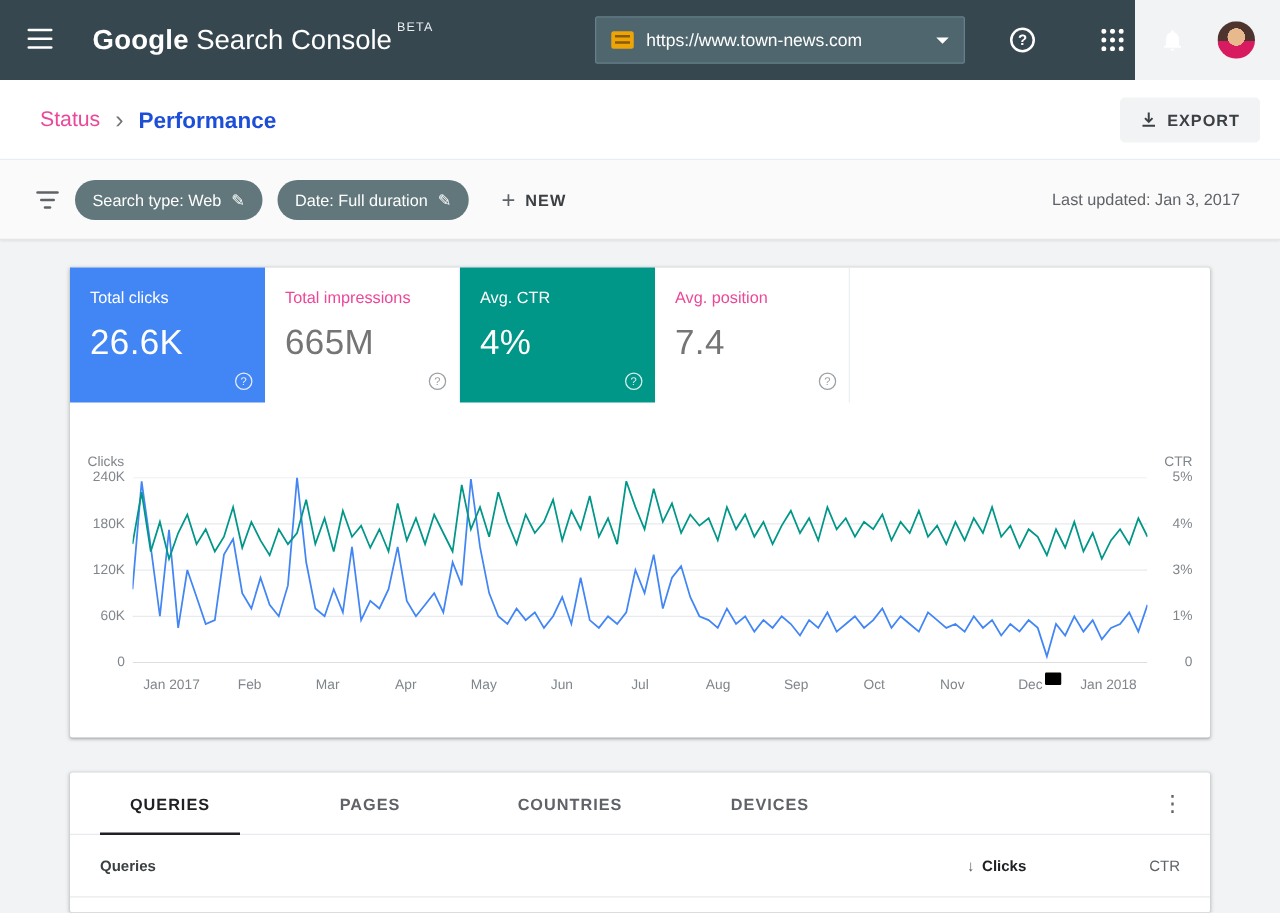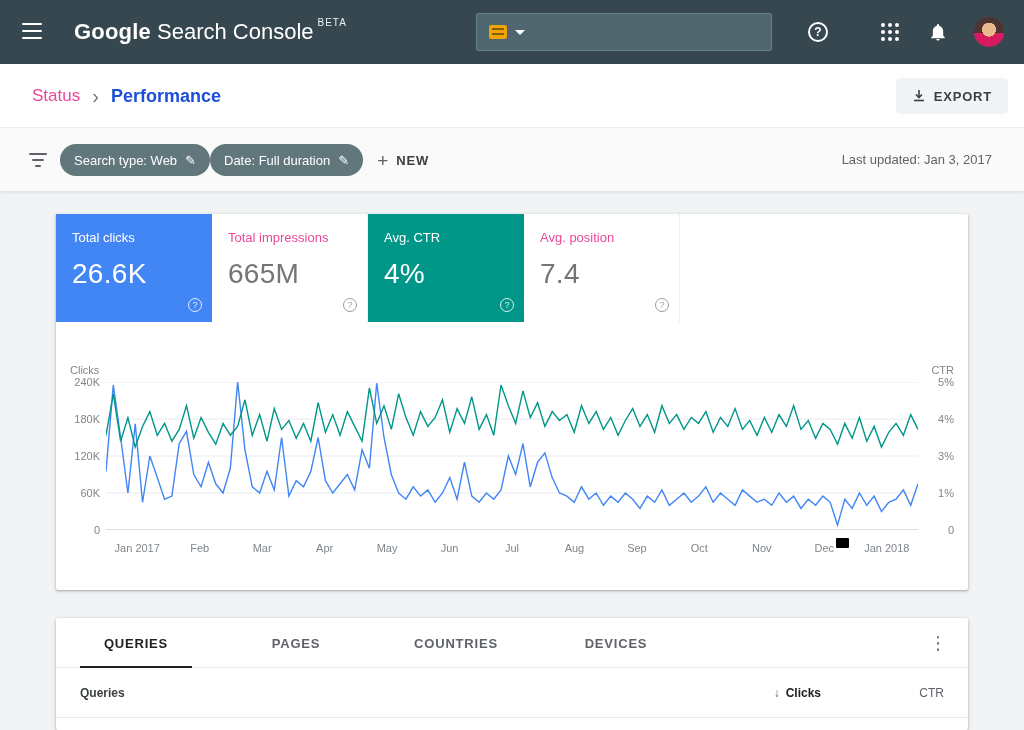--- a/index.html
+++ b/index.html
@@ -1,20 +1,20 @@
 <!DOCTYPE html>
 <html><head>
 <meta charset="utf-8">
 <style>
   * { box-sizing: border-box; margin: 0; padding: 0; }
   html,body { width:1024px; height:730px; overflow:hidden; }
   body { font-family:"Liberation Sans", sans-serif; background:#f1f3f4; position:relative; color:#202124; }
 
   
-  .topbar { position:absolute; left:0; top:0; width:1024px; height:64px; background:#37474f;padding-left:41px; }
+  .topbar { position:absolute; left:0; top:0; width:908px; height:64px; background:#37474f;padding-left:41px; }
   .hamburger { position:absolute; left:22px; top:23px; width:20px; height:16px; cursor:pointer; }
   .hamburger span { display:block; height:2px; background:#fff; margin-bottom:5px; border-radius:1px; }
   .logo { position:absolute; left:74px; top:19px; color:#fff; white-space:nowrap; }
   .logo .g { font-size:22px; font-weight:700; letter-spacing:.2px; }
   .logo .p { font-size:22px; font-weight:400; margin-left:6px; }
   .logo .beta { font-size:10px; letter-spacing:1px; vertical-align:top; position:relative; top:-2px; margin-left:4px; color:#eceff1; }
   .property { position:absolute; left:476px; top:13px; width:296px; height:38px; background:#4f666e; border:1px solid #65808a; border-radius:2px; display:flex; align-items:center; padding:0 12px; cursor:pointer; }
   .prop-icon { width:18px; height:14px; background:#eda407; border-radius:2px; position:relative; flex:0 0 auto; }
   .prop-icon i { display:block; position:absolute; left:3px; right:3px; height:2px; background:#8a5a00; }
   .prop-icon i:nth-child(1){ top:3px; } .prop-icon i:nth-child(2){ top:8px; }
@@ -33,21 +33,21 @@
   .crumb-sep { font-size:20px; color:#757575; }
   .crumb-current { font-size:18px; font-weight:700; color:#1d4ed8; }
   .export-btn { position:absolute; right:16px; top:14px; height:36px; background:#f1f3f4; border:none; border-radius:4px; display:flex; align-items:center; gap:8px; padding:0 16px; cursor:pointer; }
   .export-label { font-size:13px; font-weight:700; letter-spacing:.8px; color:#3c4043; }
 
   
   .filterbar { position:absolute; left:0; top:128px; width:1024px; height:64px; background:#fafafa; border-bottom:1px solid #e4e6e7; box-shadow:0 1px 2px rgba(0,0,0,.08); }
   .funnel { position:absolute; left:28px; top:25px; width:20px; height:14px; cursor:pointer; }
   .funnel span { display:block; height:2px; background:#5f6368; margin:0 auto 4px; border-radius:1px; }
   .funnel span:nth-child(1){ width:18px; } .funnel span:nth-child(2){ width:12px; } .funnel span:nth-child(3){ width:6px; }
-  .chips { position:absolute; left:60px; top:16px; display:flex; }
+  .chips { position:absolute; left:60px; top:16px; display:flex; gap:12px; }
   .chip { height:32px; border-radius:16px; background:#61777c; color:#fff; display:flex; align-items:center; gap:8px; padding:0 14px; font-size:13px; cursor:pointer; white-space:nowrap; }
   .chip .pencil { font-size:13px; color:#fff; }
   .new-btn { display:flex; align-items:center; gap:8px; margin-left:14px; cursor:pointer; background:none; border:none; }
   .new-plus { font-size:19px; color:#5f6368; line-height:1; }
   .new-label { font-size:13px; font-weight:700; letter-spacing:.8px; color:#3c4043; }
   .last-updated { position:absolute; right:32px; top:24px; font-size:13px; color:#5f6368; }
 
   
   .card { position:absolute; left:56px; width:912px; background:#fff; border-radius:2px; box-shadow:0 1px 2px rgba(60,64,67,.3), 0 1px 3px 1px rgba(60,64,67,.12); }
   .card-chart { top:214px; height:376px; }
@@ -104,20 +104,21 @@
       <span></span>
     </div>
   <div class="logo">
     <span class="g">Google</span><span class="p">Search Console</span><span class="beta">BETA</span>
   </div>
   <div class="property">
     <div class="prop-icon">
         <i></i>
         <i></i>
       </div>
+    <div class="prop-url">https://www.town-news.com</div>
     <div class="prop-arrow"></div>
   </div>
   <div class="tb-icon" style="left:806px;">
     <div class="help-circle">?</div>
   </div>
   <div class="tb-icon" style="left:878px;">
     <svg width="18" height="18" viewBox="0 0 18 18">
       <g fill="#ffffff">
         <circle cx="2" cy="2" r="2"></circle>
           <circle cx="9" cy="2" r="2"></circle>

